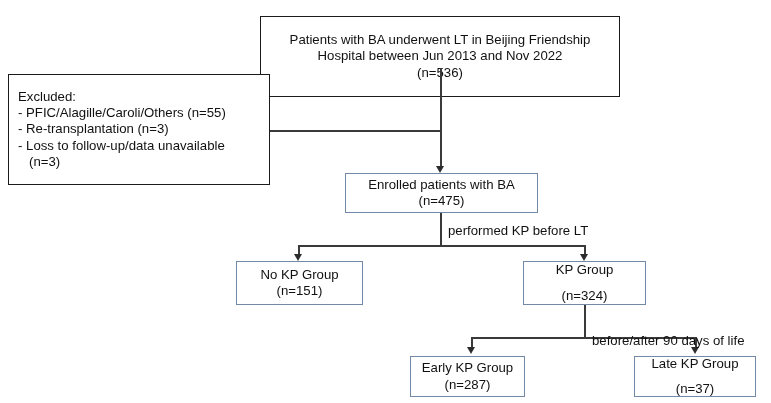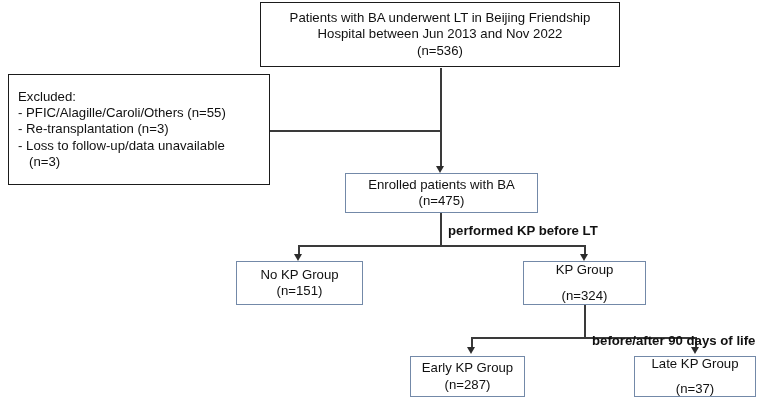--- a/index.html
+++ b/index.html
@@ -59,29 +59,28 @@
     border-right: 4.5px solid transparent;
     border-top: 7px solid #2c2c2c;
   }
 
   .edge-label {
     position: absolute;
     font-size: 13.2px;
     color: #111111;
     white-space: nowrap;
     line-height: 1;
-    font-weight: bold;
   }
 </style>
 </head>
 <body>
 
 <div id="flowchart">
 
-  <div class="node black-border" style="left:260px; top:2px; width:360px; height:65px;">
+  <div class="node black-border" style="left:260px; top:16px; width:360px; height:81px;">
     <span class="line">Patients with BA underwent LT in Beijing Friendship</span>
     <span class="line">Hospital between Jun 2013 and Nov 2022</span>
     <span class="line">(n=536)</span>
   </div>
 
   <div class="node black-border left-align" style="left:8px; top:74px; width:262px; height:111px;">
     <span class="line">Excluded:</span>
     <span class="line">- PFIC/Alagille/Caroli/Others (n=55)</span>
     <span class="line">- Re-transplantation (n=3)</span>
     <span class="line">- Loss to follow-up/data unavailable</span>

